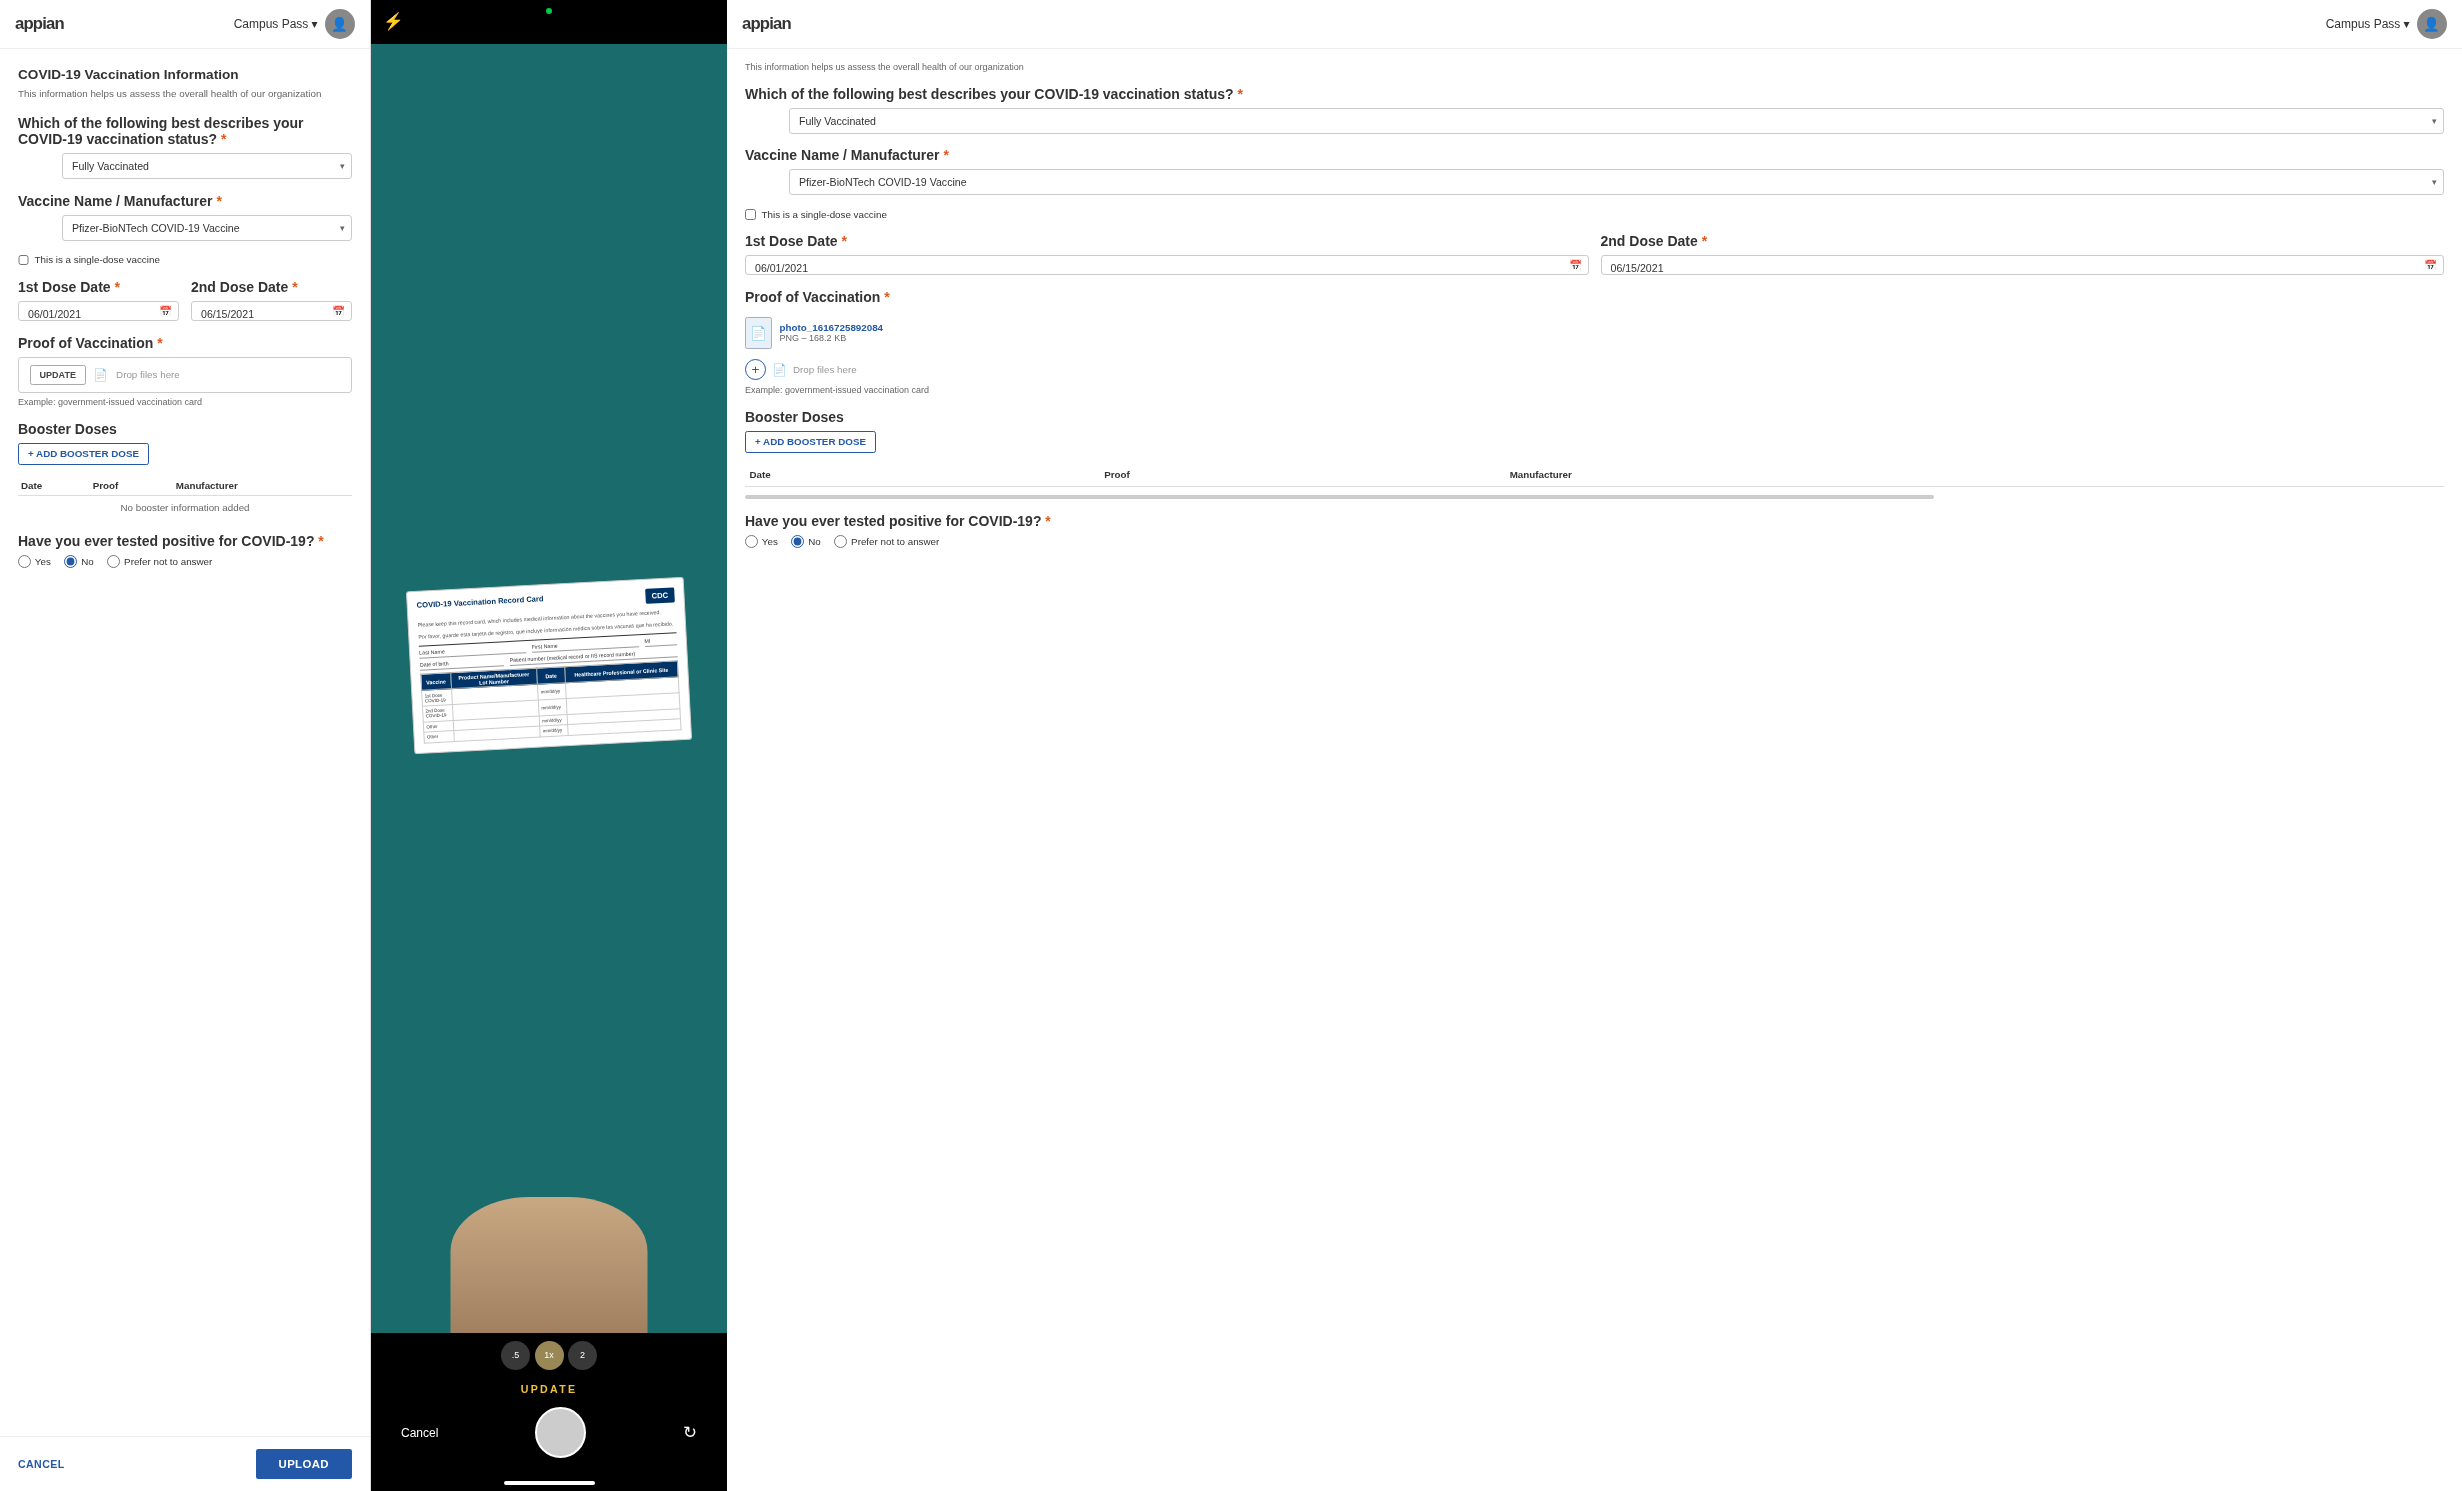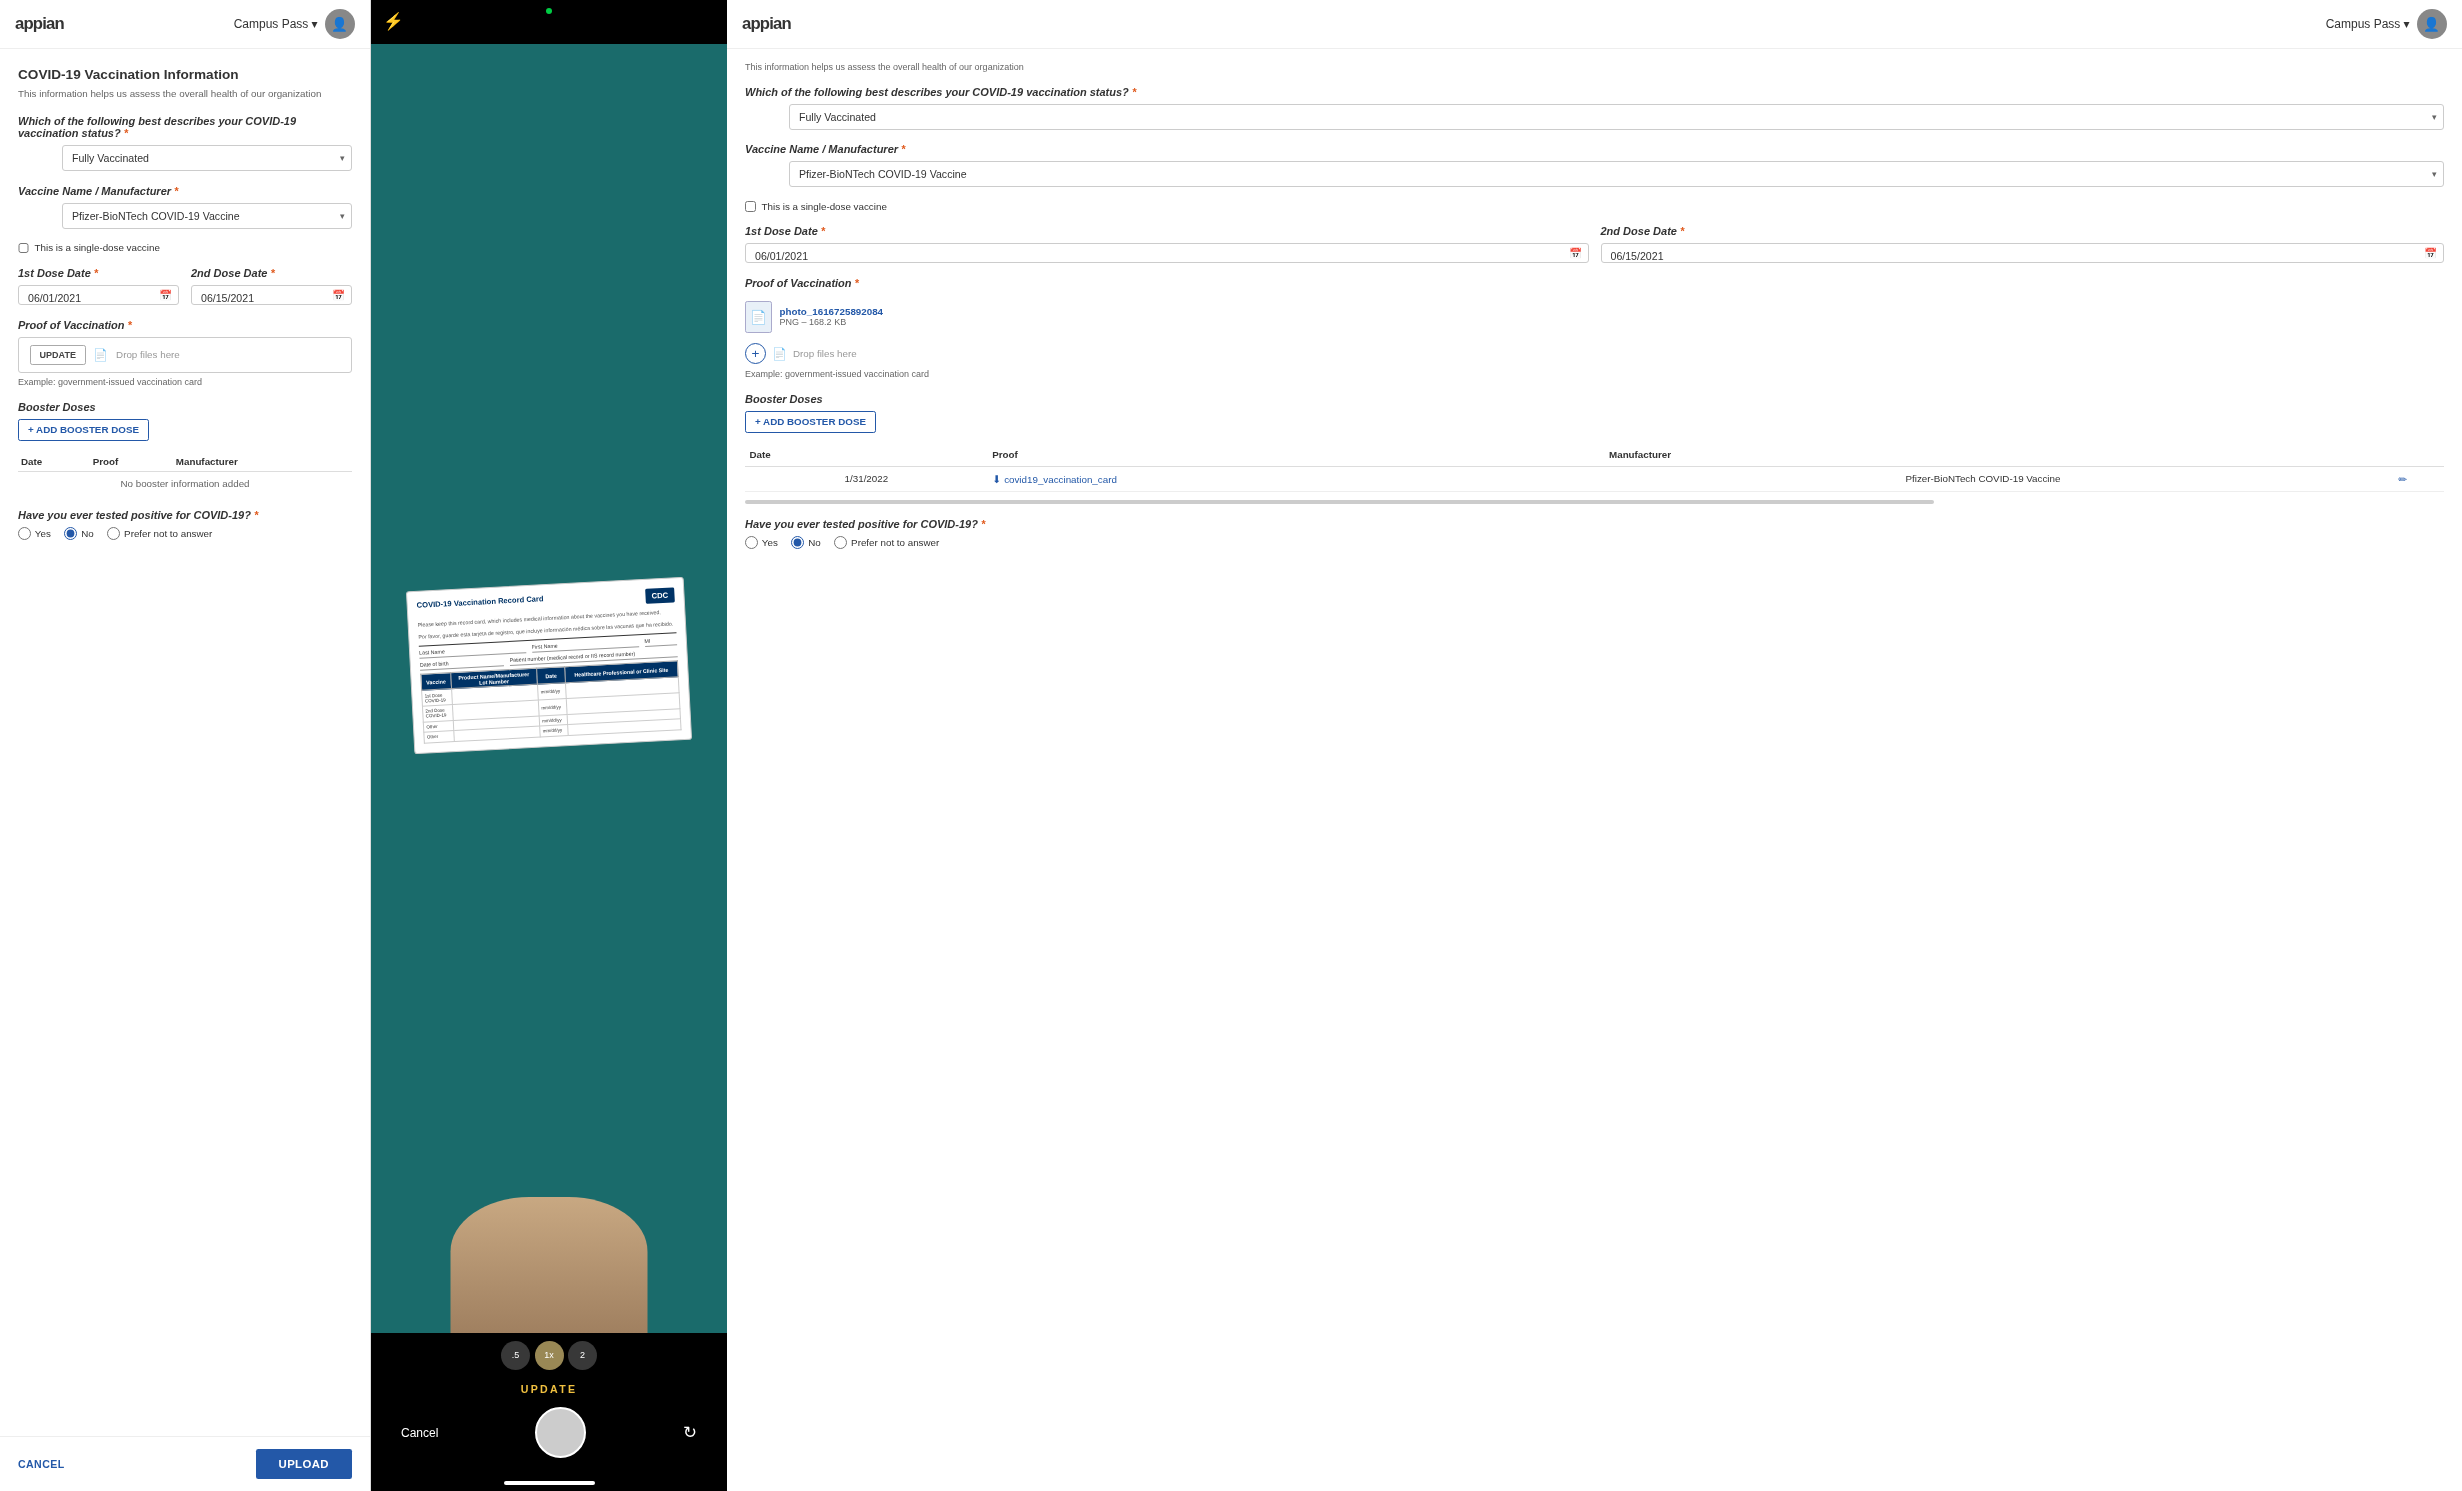--- a/index.html
+++ b/index.html
@@ -87,26 +87,25 @@
       color: #333;
       margin-bottom: 4.5px;
     }
     .form-subtitle {
       font-size: 9.8px;
       color: #666;
       margin-bottom: 15px;
       line-height: 1.4;
     }
     .form-label {
-      font-size: 11px;
+      font-size: 14px;
       font-weight: bold;
       color: #333;
       margin-bottom: 6px;
       display: block;
-      font-style: italic;
     }
     .required { color: #e05a1e; }
     .form-group {
       margin-bottom: 13.6px;
     }
     .select-wrapper {
       position: relative;
       margin-left: 44px;
     }
     .select-wrapper select {
@@ -890,31 +889,20 @@
       <table class="booster-table booster-table-right" style="width:100%; border-collapse:collapse;">
         <thead>
           <tr>
             <th>Date</th>
             <th>Proof</th>
             <th>Manufacturer</th>
             <th></th>
           </tr>
         </thead>
         <tbody>
-          <tr>
-            <td>1/31/2022</td>
-            <td>
-              <a href="#" class="download-link">
-                <span style="font-size:10.6px;">⬇</span>
-                <span>covid19_vaccination_card</span>
-              </a>
-            </td>
-            <td style="font-size:9.8px;">Pfizer-BioNTech COVID-19 Vaccine</td>
-            <td><span class="edit-icon">✏</span></td>
-          </tr>
         </tbody>
       </table>
       
       <div class="scrollbar-thin" style="width:70%; margin-left:0;"></div>
     </div>
 
     <div class="form-group">
       <label class="form-label">
         <span>Have you ever tested positive for COVID-19?</span>
         <span class="required">*</span>

